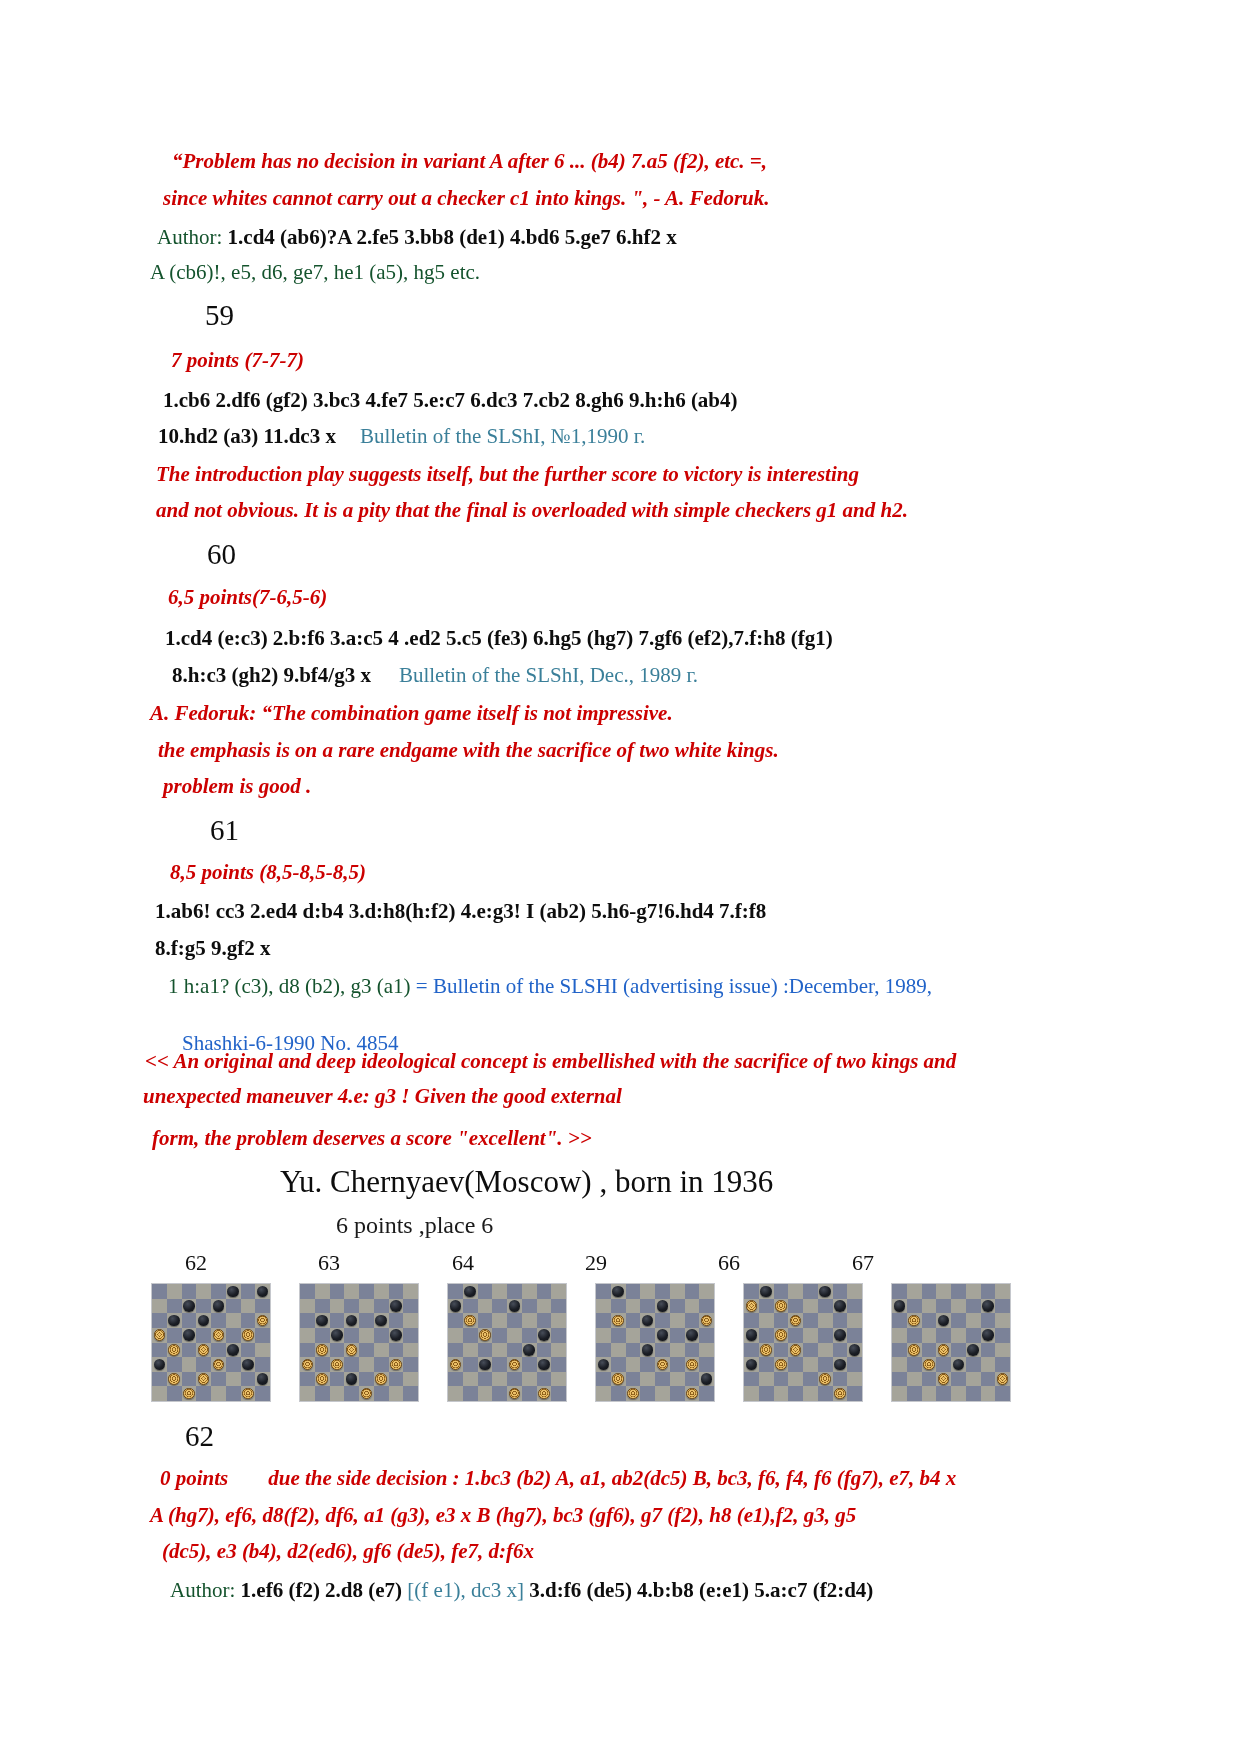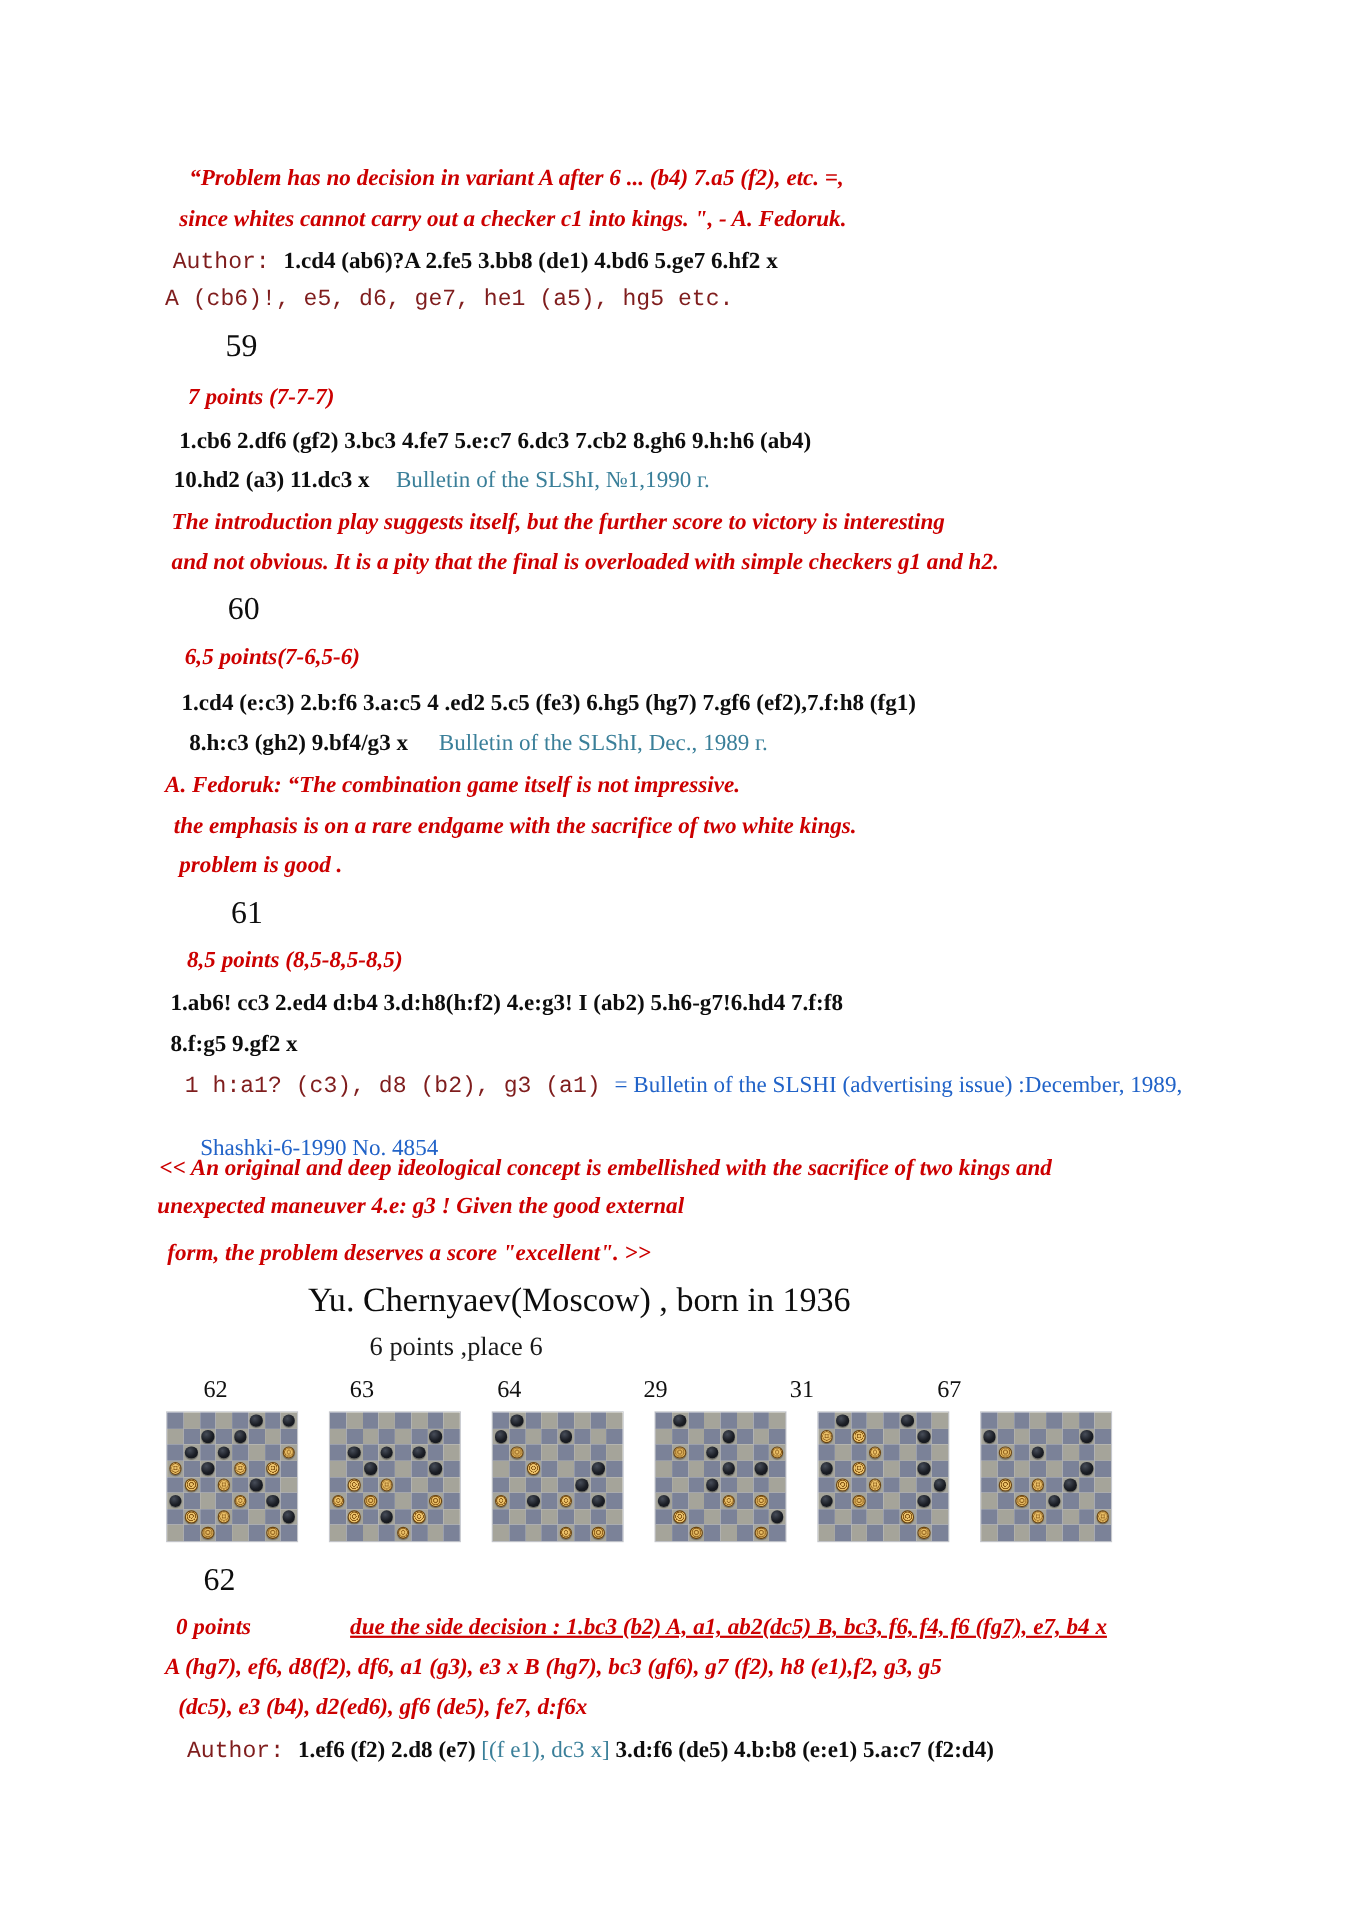--- a/index.html
+++ b/index.html
@@ -10,29 +10,29 @@
     background:#ffffff;
     font-family:"Liberation Serif","DejaVu Serif",serif;
     color:#111111;
     font-size:21px;
     overflow:hidden;
     text-align:center;
   }
   .line{position:absolute;white-space:nowrap;line-height:1.2;}
   .red{color:#cc0000;font-weight:bold;font-style:italic;}
   .moves{font-weight:bold;color:#0d0d0d;}
-  .plain{color:#7f1d1d;font-family:Liberation Mono, monospace;}
+  .plain{color:#14532d;}
   .teal{color:#3a7f99;}
   .blue{color:#2163c8;margin-top:20px;}
   .hnum{font-weight:normal;font-size:29px;color:#0d0d0d;}
   .heading{font-weight:normal;font-size:31px;color:#0d0d0d;}
   .subheading{font-size:24px;color:#1a1a1a;}
   .gap24{margin-left:24px;}
   .gap28{margin-left:28px;}
-  .gap90{margin-left:90px;text-decoration:underline;}
+  .gap90{margin-left:40px;}
   .board-label{position:absolute;font-size:22px;color:#111;}
   .boards-row{position:absolute;left:152px;top:1284px;display:flex;gap:30px;}
   .board{
     width:118px;height:117px;
     display:grid;
     grid-template-columns:repeat(8,1fr);
     grid-template-rows:repeat(8,1fr);
     box-shadow:0 0 0 1px rgba(90,95,110,.35);
   }
   .sq{display:flex;align-items:center;justify-content:center;}
@@ -88,21 +88,21 @@
   <div class="line red" style="left:143px;top:1084px">unexpected maneuver 4.e: g3 !  Given the good external</div>
   <div class="line red" style="left:152px;top:1126px">form, the problem deserves a  score    "excellent". &gt;&gt;</div>
 
   <div class="line heading" style="left:280px;top:1163px">Yu. Chernyaev(Moscow) , born in 1936</div>
   <div class="line subheading" style="left:336px;top:1211px">6 points ,place 6</div>
 
   <span class="board-label" style="left:185px;top:1250px">62</span>
   <span class="board-label" style="left:318px;top:1250px">63</span>
   <span class="board-label" style="left:452px;top:1250px">64</span>
   <span class="board-label" style="left:585px;top:1250px">29</span>
-  <span class="board-label" style="left:718px;top:1250px">31</span>
+  <span class="board-label" style="left:718px;top:1250px">66</span>
   <span class="board-label" style="left:852px;top:1250px">67</span>
 
   <div class="boards-row" id="boards-row">
       <div class="board">
         <div class="sq sq-d"></div>
         <div class="sq sq-l"></div>
         <div class="sq sq-d"></div>
         <div class="sq sq-l"></div>
         <div class="sq sq-d"></div>
         <div class="sq sq-l">

